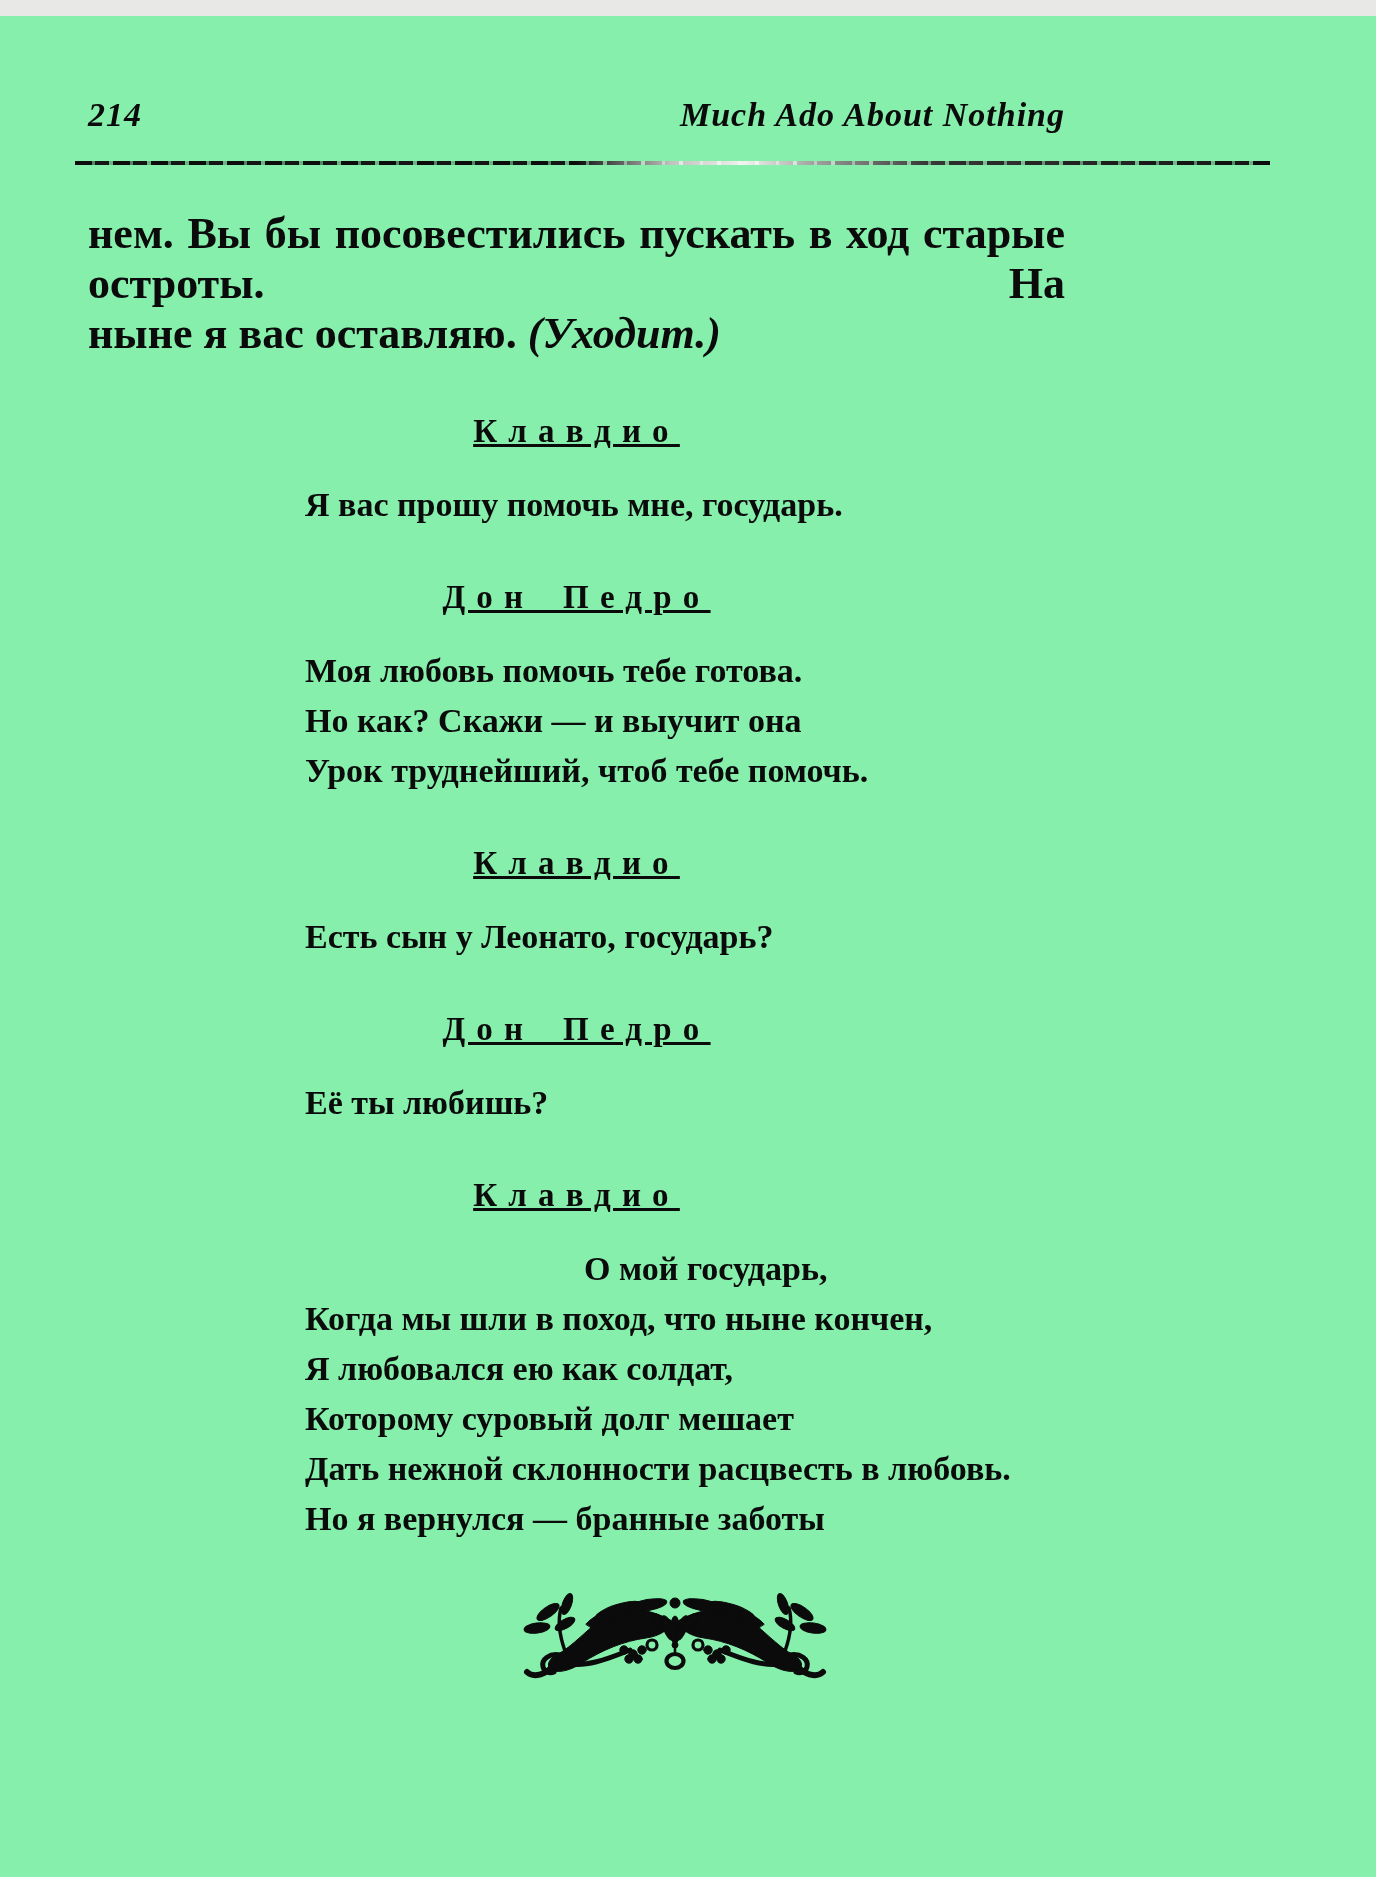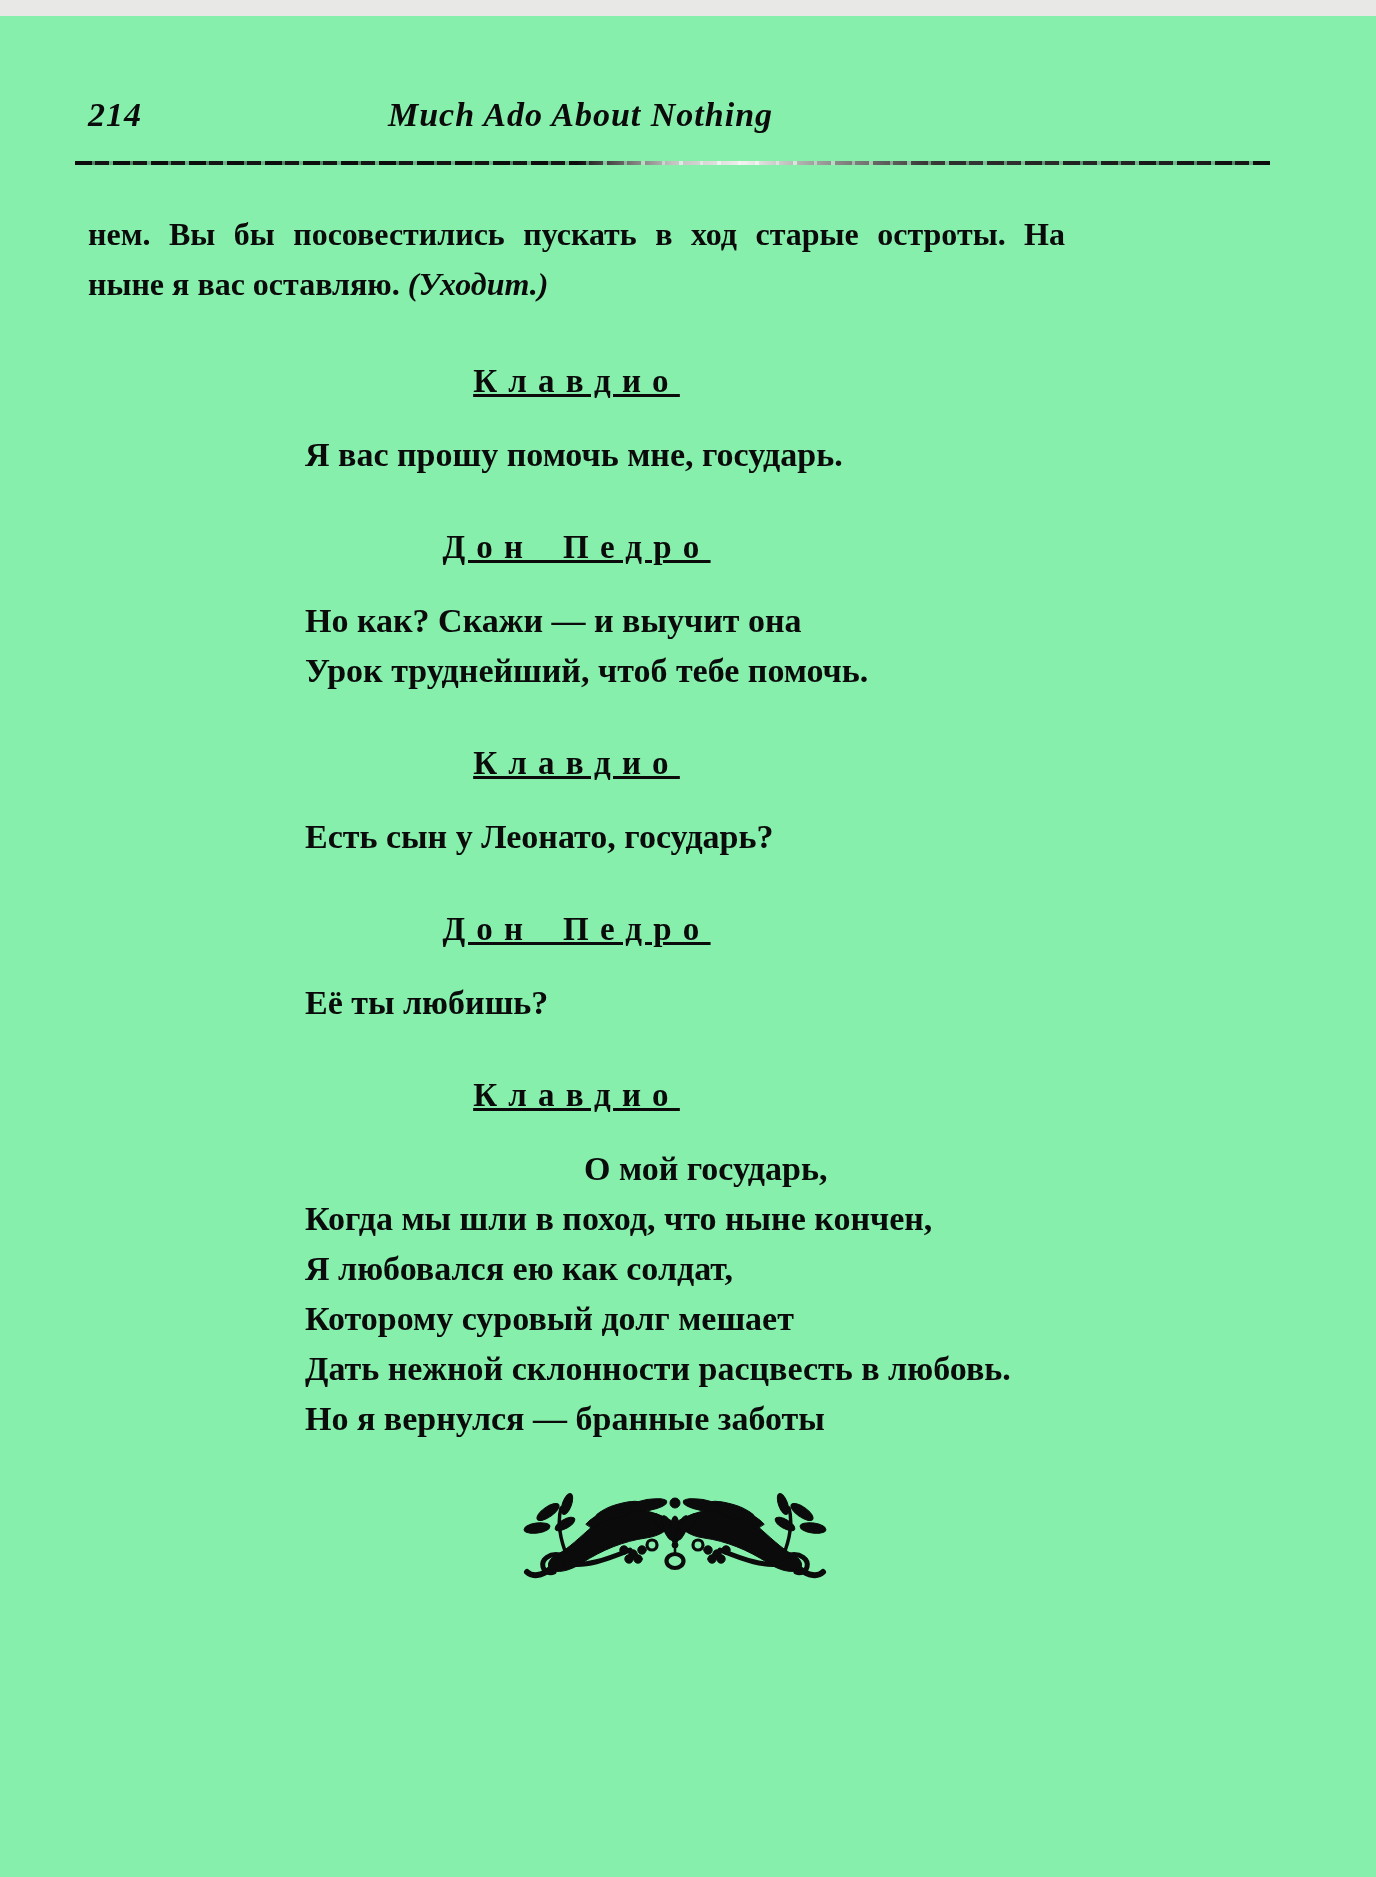--- a/index.html
+++ b/index.html
@@ -10,35 +10,35 @@
     background:#86efac;
     box-sizing:border-box;
     padding:78px 311px 0 88px;
     font-family:"Liberation Serif","DejaVu Serif",serif;
     color:#0b0b0b;
     font-weight:700;
     -webkit-font-smoothing:antialiased;
   }
   .runhead{position:relative;height:42px;line-height:42px;font-style:italic;font-size:34px;}
   .pagenum{position:absolute;left:0;top:0;letter-spacing:1px;}
-  .runtitle{position:absolute;left:8px;right:0;top:0;text-align:center;letter-spacing:1px;}
+  .runtitle{position:absolute;left:8px;right:0;top:0;text-align:right;letter-spacing:1px;}
   .rule{
     margin-left:-13px;
     width:1195px;height:4px;margin-top:25px;
     background:
       linear-gradient(90deg,
         rgba(253,253,251,0) 0%, rgba(253,253,251,0) 42%,
         rgba(253,253,251,.75) 50%, rgba(253,253,251,.95) 56%,
         rgba(253,253,251,.55) 63%, rgba(253,253,251,.15) 72%,
         rgba(253,253,251,0) 100%),
       repeating-linear-gradient(90deg,
         #0c0c0c 0 17px, rgba(12,12,12,.45) 17px 20px,
         #151515 20px 34px, rgba(12,12,12,.25) 34px 38px);
   }
-  .prose{margin:44px 0 47px;font-size:32px;line-height:50px;}
+  .prose{margin:44px 0 47px;font-size:44px;line-height:50px;}
   .prose .l1{text-align:justify;text-align-last:justify;}
   .stage{font-style:italic;}
   .speaker{
     font-size:33px;line-height:50px;text-align:center;
     letter-spacing:.34em;word-spacing:.28em;
     margin:42px 0 24px;
     text-decoration:underline;
   }
   .verse{font-size:34px;line-height:50px;padding-left:217px;}
   .vline.indent{padding-left:279px;}
@@ -62,20 +62,21 @@
     <div class="l2"><span>ныне я вас оставляю.</span> <span class="stage">(Уходит.)</span></div>
   </div>
 
   <div class="speaker">Клавдио</div>
   <div class="verse">
     <div class="vline">Я вас прошу помочь мне, государь.</div>
   </div>
 
   <div class="speaker">Дон Педро</div>
   <div class="verse">
+    <div class="vline">Моя любовь помочь тебе готова.</div>
     <div class="vline">Но как? Скажи — и выучит она</div>
     <div class="vline">Урок труднейший, чтоб тебе помочь.</div>
   </div>
 
   <div class="speaker">Клавдио</div>
   <div class="verse">
     <div class="vline">Есть сын у Леонато, государь?</div>
   </div>
 
   <div class="speaker">Дон Педро</div>

